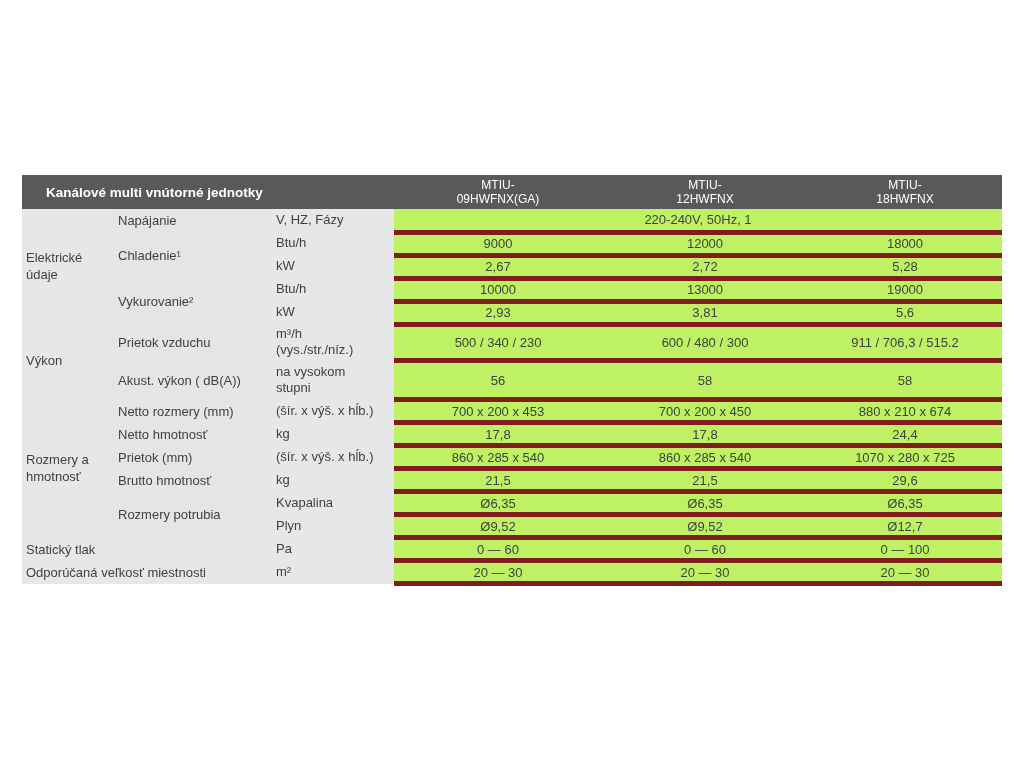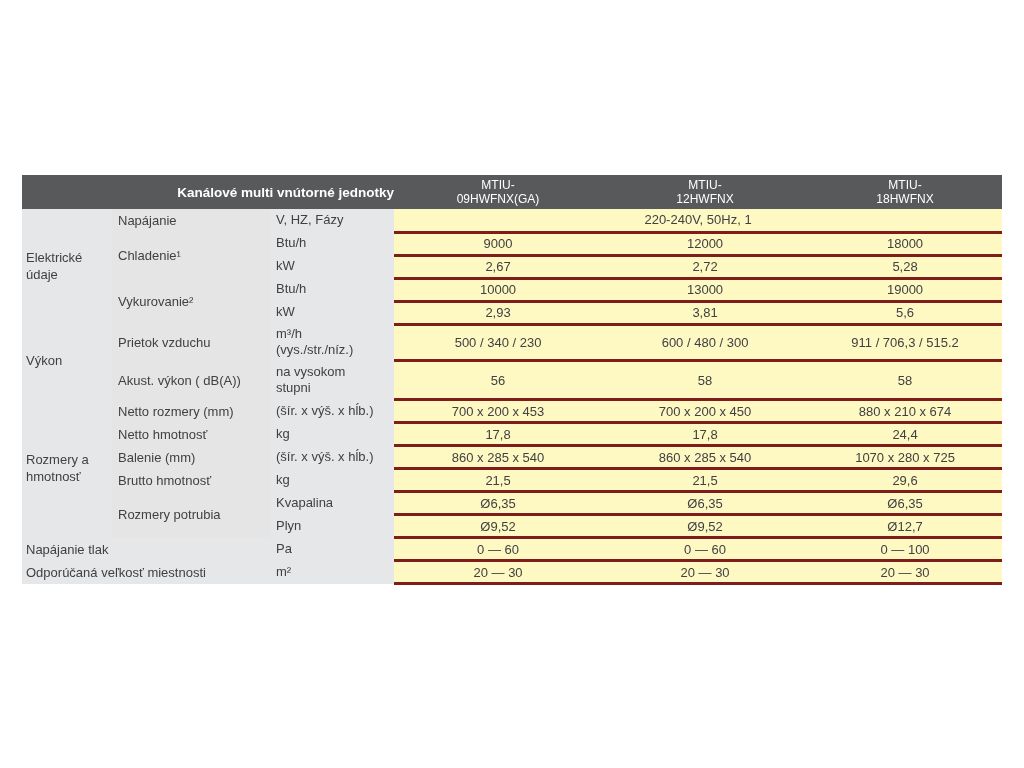--- a/index.html
+++ b/index.html
@@ -23,22 +23,22 @@
 
   thead th {
     background: #58595b;
     height: 34px;
     vertical-align: middle;
   }
   th.title-cell {
     color: #ffffff;
     font-weight: bold;
     font-size: 13.5px;
-    text-align: right;
-    padding-left: 8px;
+    text-align: left;
+    padding-left: 24px;
     margin-left: 13px;
   }
   th.model-cell {
     color: #ffffff;
     font-size: 12px;
     text-align: center;
     white-space: pre-line;
     line-height: 1.2;
   }
 
@@ -60,24 +60,24 @@
   }
   td.unit {
     background: #e6e7e8;
     padding: 2px 6px;
     vertical-align: middle;
     white-space: pre-line;
     line-height: 1.25;
     margin-top: 8px;
   }
   td.val {
-    background: #fef9c3;
+    background: #bef264;
     text-align: center;
     vertical-align: middle;
-    border-bottom: 3px solid #7f1d1d;
+    border-bottom: 5px solid #7f1d1d;
   }
   tr.r-std  td { height: 23px; }
   tr.r-mid  td { height: 31px; }
   tr.r-tall td { height: 39px; }
 </style>
 </head>
 <body>
 
 <div class="page">
 
@@ -165,21 +165,21 @@
         <td class="val">880 x 210 x 674</td>
       </tr>
       <tr class="r-std">
         <td class="param">Netto hmotnosť</td>
         <td class="unit">kg</td>
         <td class="val">17,8</td>
         <td class="val">17,8</td>
         <td class="val">24,4</td>
       </tr>
       <tr class="r-std">
-        <td class="param">Balenie (mm)</td>
+        <td class="param">Prietok (mm)</td>
         <td class="unit">(šír. x výš. x hĺb.)</td>
         <td class="val">860 x 285 x 540</td>
         <td class="val">860 x 285 x 540</td>
         <td class="val">1070 x 280 x 725</td>
       </tr>
       <tr class="r-std">
         <td class="param">Brutto hmotnosť</td>
         <td class="unit">kg</td>
         <td class="val">21,5</td>
         <td class="val">21,5</td>
@@ -193,21 +193,21 @@
         <td class="val">Ø6,35</td>
       </tr>
       <tr class="r-std">
         <td class="unit">Plyn</td>
         <td class="val">Ø9,52</td>
         <td class="val">Ø9,52</td>
         <td class="val">Ø12,7</td>
       </tr>
 
       <tr class="r-std">
-        <td class="catspan" colspan="2">Napájanie tlak</td>
+        <td class="catspan" colspan="2">Statický tlak</td>
         <td class="unit">Pa</td>
         <td class="val">0 — 60</td>
         <td class="val">0 — 60</td>
         <td class="val">0 — 100</td>
       </tr>
 
       <tr class="r-std">
         <td class="catspan" colspan="2">Odporúčaná veľkosť miestnosti</td>
         <td class="unit">m²</td>
         <td class="val">20 — 30</td>

